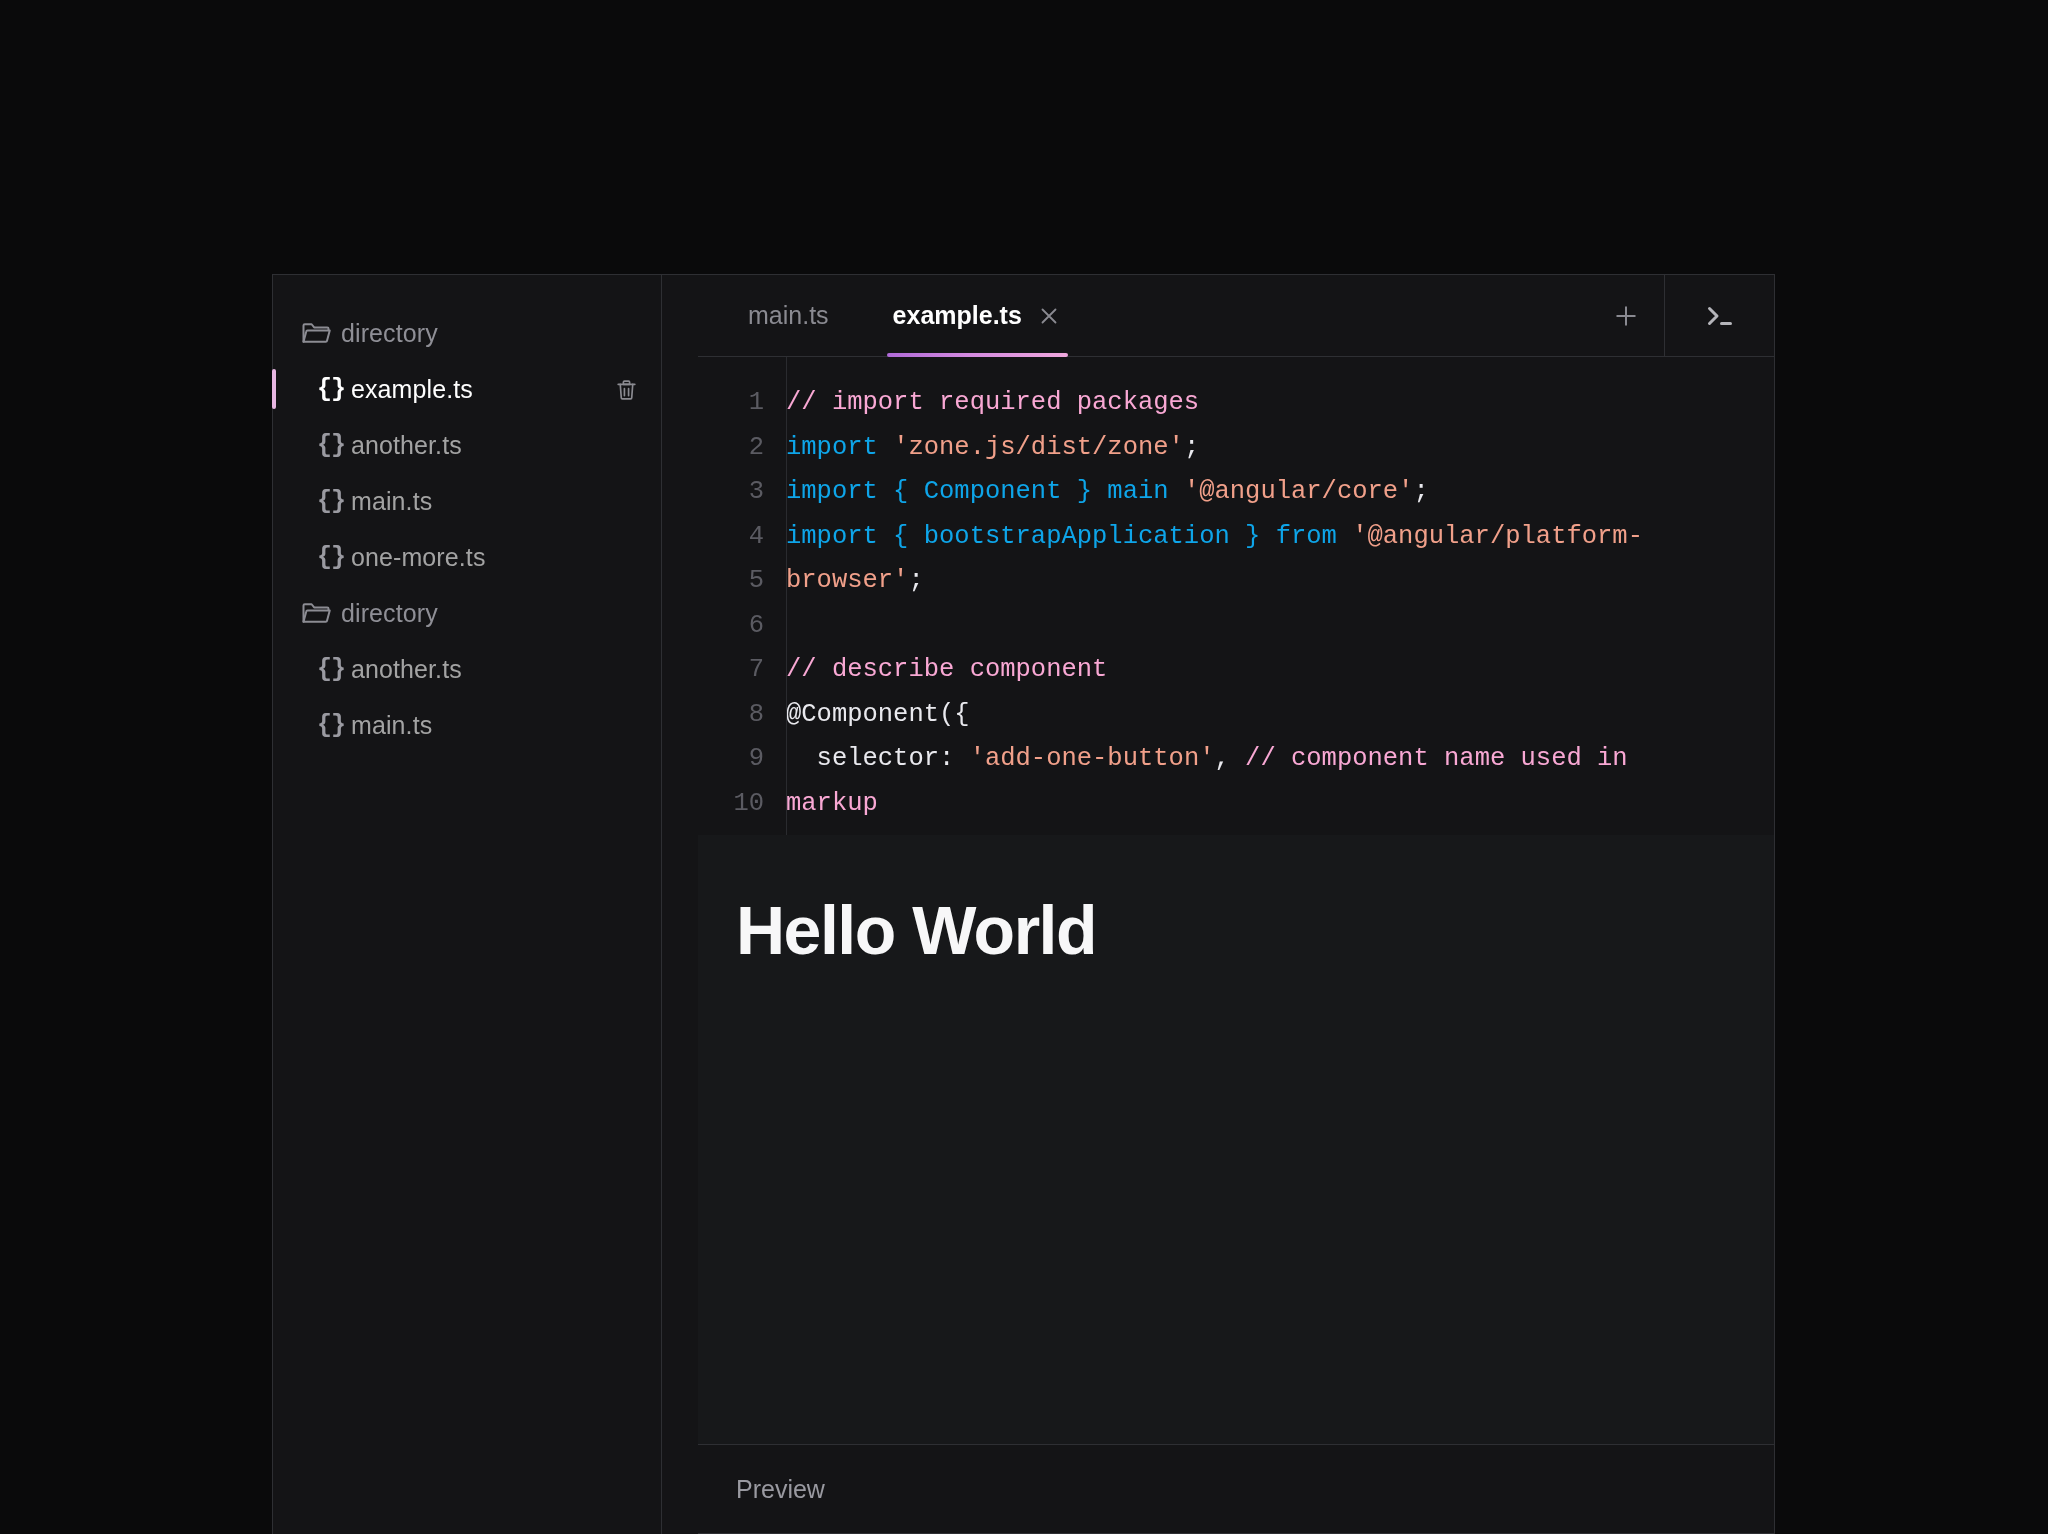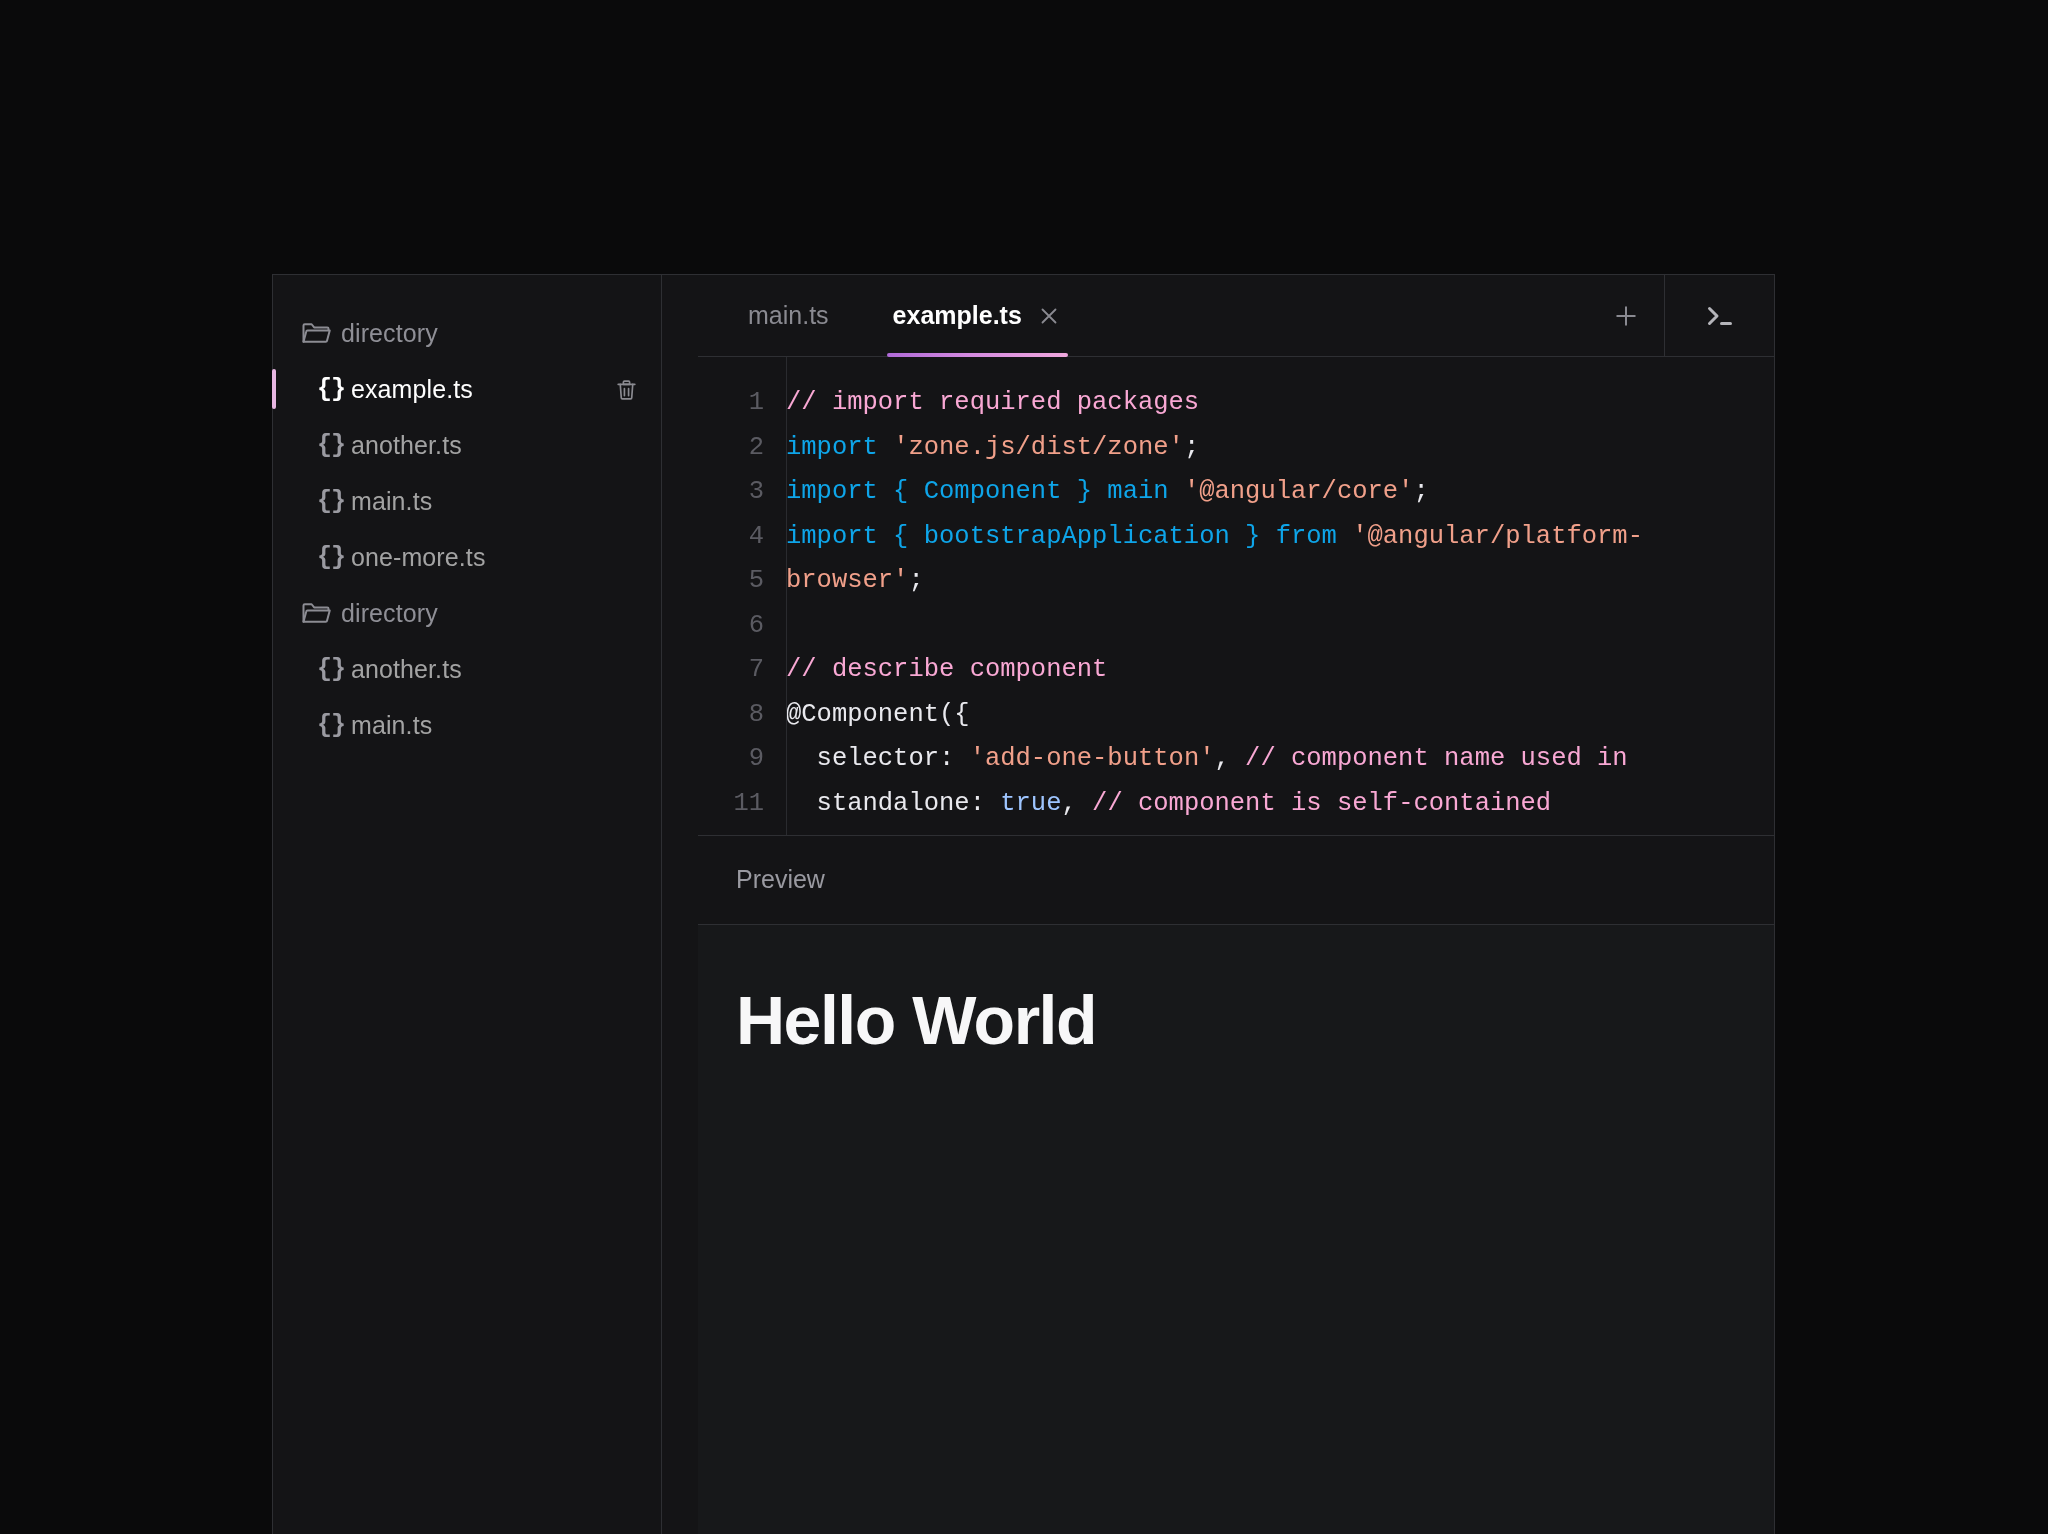--- a/index.html
+++ b/index.html
@@ -367,25 +367,26 @@
 
       <div class="code-line"><span class="gutter">1</span><span class="code-text"><span class="c-comment">// import required packages</span></span></div>
           <div class="code-line"><span class="gutter">2</span><span class="code-text"><span class="c-kw">import </span><span class="c-string">'zone.js/dist/zone'</span><span class="c-plain">;</span></span></div>
           <div class="code-line"><span class="gutter">3</span><span class="code-text"><span class="c-kw">import { Component } main </span><span class="c-string">'@angular/core'</span><span class="c-plain">;</span></span></div>
           <div class="code-line"><span class="gutter">4</span><span class="code-text"><span class="c-kw">import { bootstrapApplication } from </span><span class="c-string">'@angular/platform-</span></span></div>
           <div class="code-line"><span class="gutter">5</span><span class="code-text"><span class="c-string">browser'</span><span class="c-plain">;</span></span></div>
           <div class="code-line"><span class="gutter">6</span><span class="code-text"><span class="c-plain"></span></span></div>
           <div class="code-line"><span class="gutter">7</span><span class="code-text"><span class="c-comment">// describe component</span></span></div>
           <div class="code-line"><span class="gutter">8</span><span class="code-text"><span class="c-plain">@Component({</span></span></div>
           <div class="code-line"><span class="gutter">9</span><span class="code-text"><span class="c-plain">  selector: </span><span class="c-string">'add-one-button'</span><span class="c-plain">, </span><span class="c-comment">// component name used in</span></span></div>
+          <div class="code-line"><span class="gutter">10</span><span class="code-text"><span class="c-comment">markup</span></span></div>
           <div class="code-line"><span class="gutter">11</span><span class="code-text"><span class="c-plain">  standalone: </span><span class="c-bool">true</span><span class="c-plain">, </span><span class="c-comment">// component is self-contained</span></span></div>
         </div>
     </div>
 
+    <div id="preview-body">
+      <h1 id="preview-title">Hello World</h1>
+    </div>
     <div id="preview-header">
       <span class="label">Preview</span>
     </div>
-    <div id="preview-body">
-      <h1 id="preview-title">Hello World</h1>
-    </div>
 
   </section>
 </div>
 
 </body></html>

